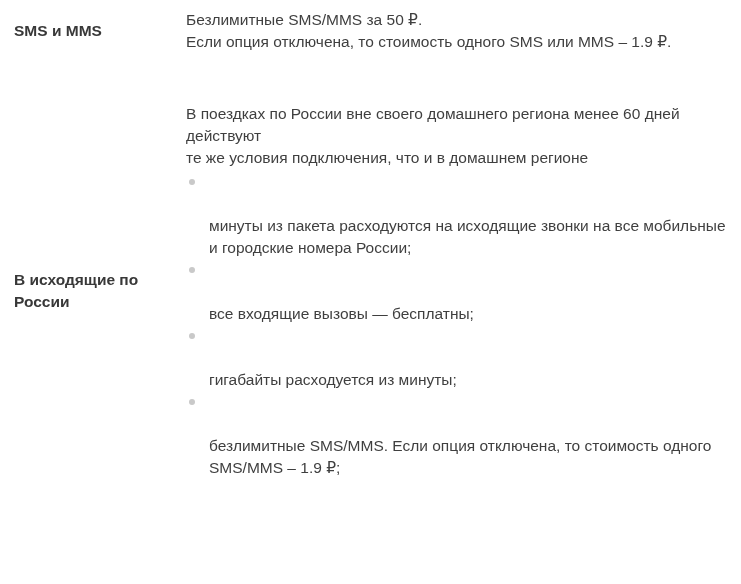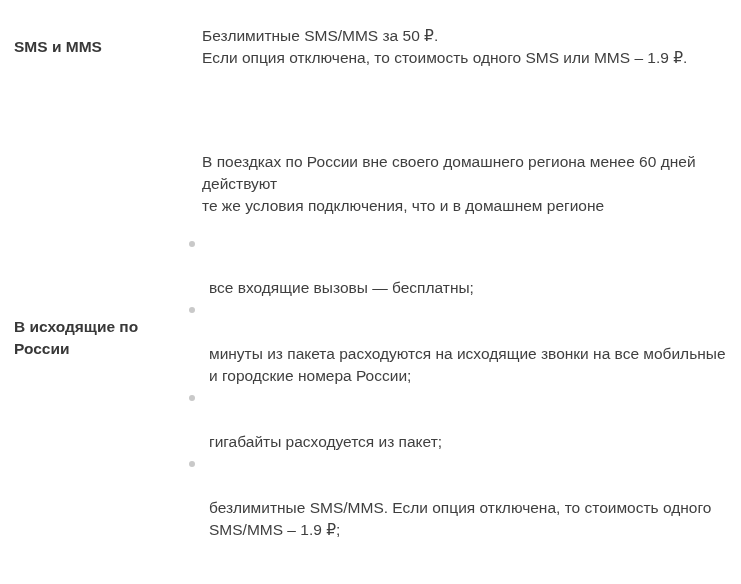--- a/index.html
+++ b/index.html
@@ -34,21 +34,21 @@
     font-size: 15.5px;
     line-height: 22px;
     font-weight: 700;
     color: #383838;
   }
   .col-content {
     flex: 1 1 auto;
     min-width: 0;
   }
   .para {
-    margin: 16px;
+    margin: 0;
     white-space: pre-line;
   }
   .para + .para {
     margin-top: 34px;
   }
   .bullet-list {
     list-style: none;
     margin: 2px 0 0 0;
     padding: 0;
   }
@@ -85,30 +85,30 @@
   <section class="section">
     <div class="col-heading">
       <h3>В исходящие по России</h3>
     </div>
     <div class="col-content">
       <p class="para">В поездках по России вне своего домашнего региона менее 60 дней действуют
 те же условия подключения, что и в домашнем регионе</p>
       <ul class="bullet-list">
         <li>
           <span class="dot"></span>
-          <span>все входящие вызовы — бесплатны;</span>
-        </li>
-        <li>
-          <span class="dot"></span>
           <span>минуты из пакета расходуются на исходящие звонки на все мобильные
 и городские номера России;</span>
         </li>
         <li>
           <span class="dot"></span>
-          <span>гигабайты расходуется из пакет;</span>
+          <span>все входящие вызовы — бесплатны;</span>
+        </li>
+        <li>
+          <span class="dot"></span>
+          <span>гигабайты расходуется из минуты;</span>
         </li>
         <li>
           <span class="dot"></span>
           <span>безлимитные SMS/MMS. Если опция отключена, то стоимость одного
 SMS/MMS – 1.9 ₽;</span>
         </li>
 
       </ul>
 
     </div>

